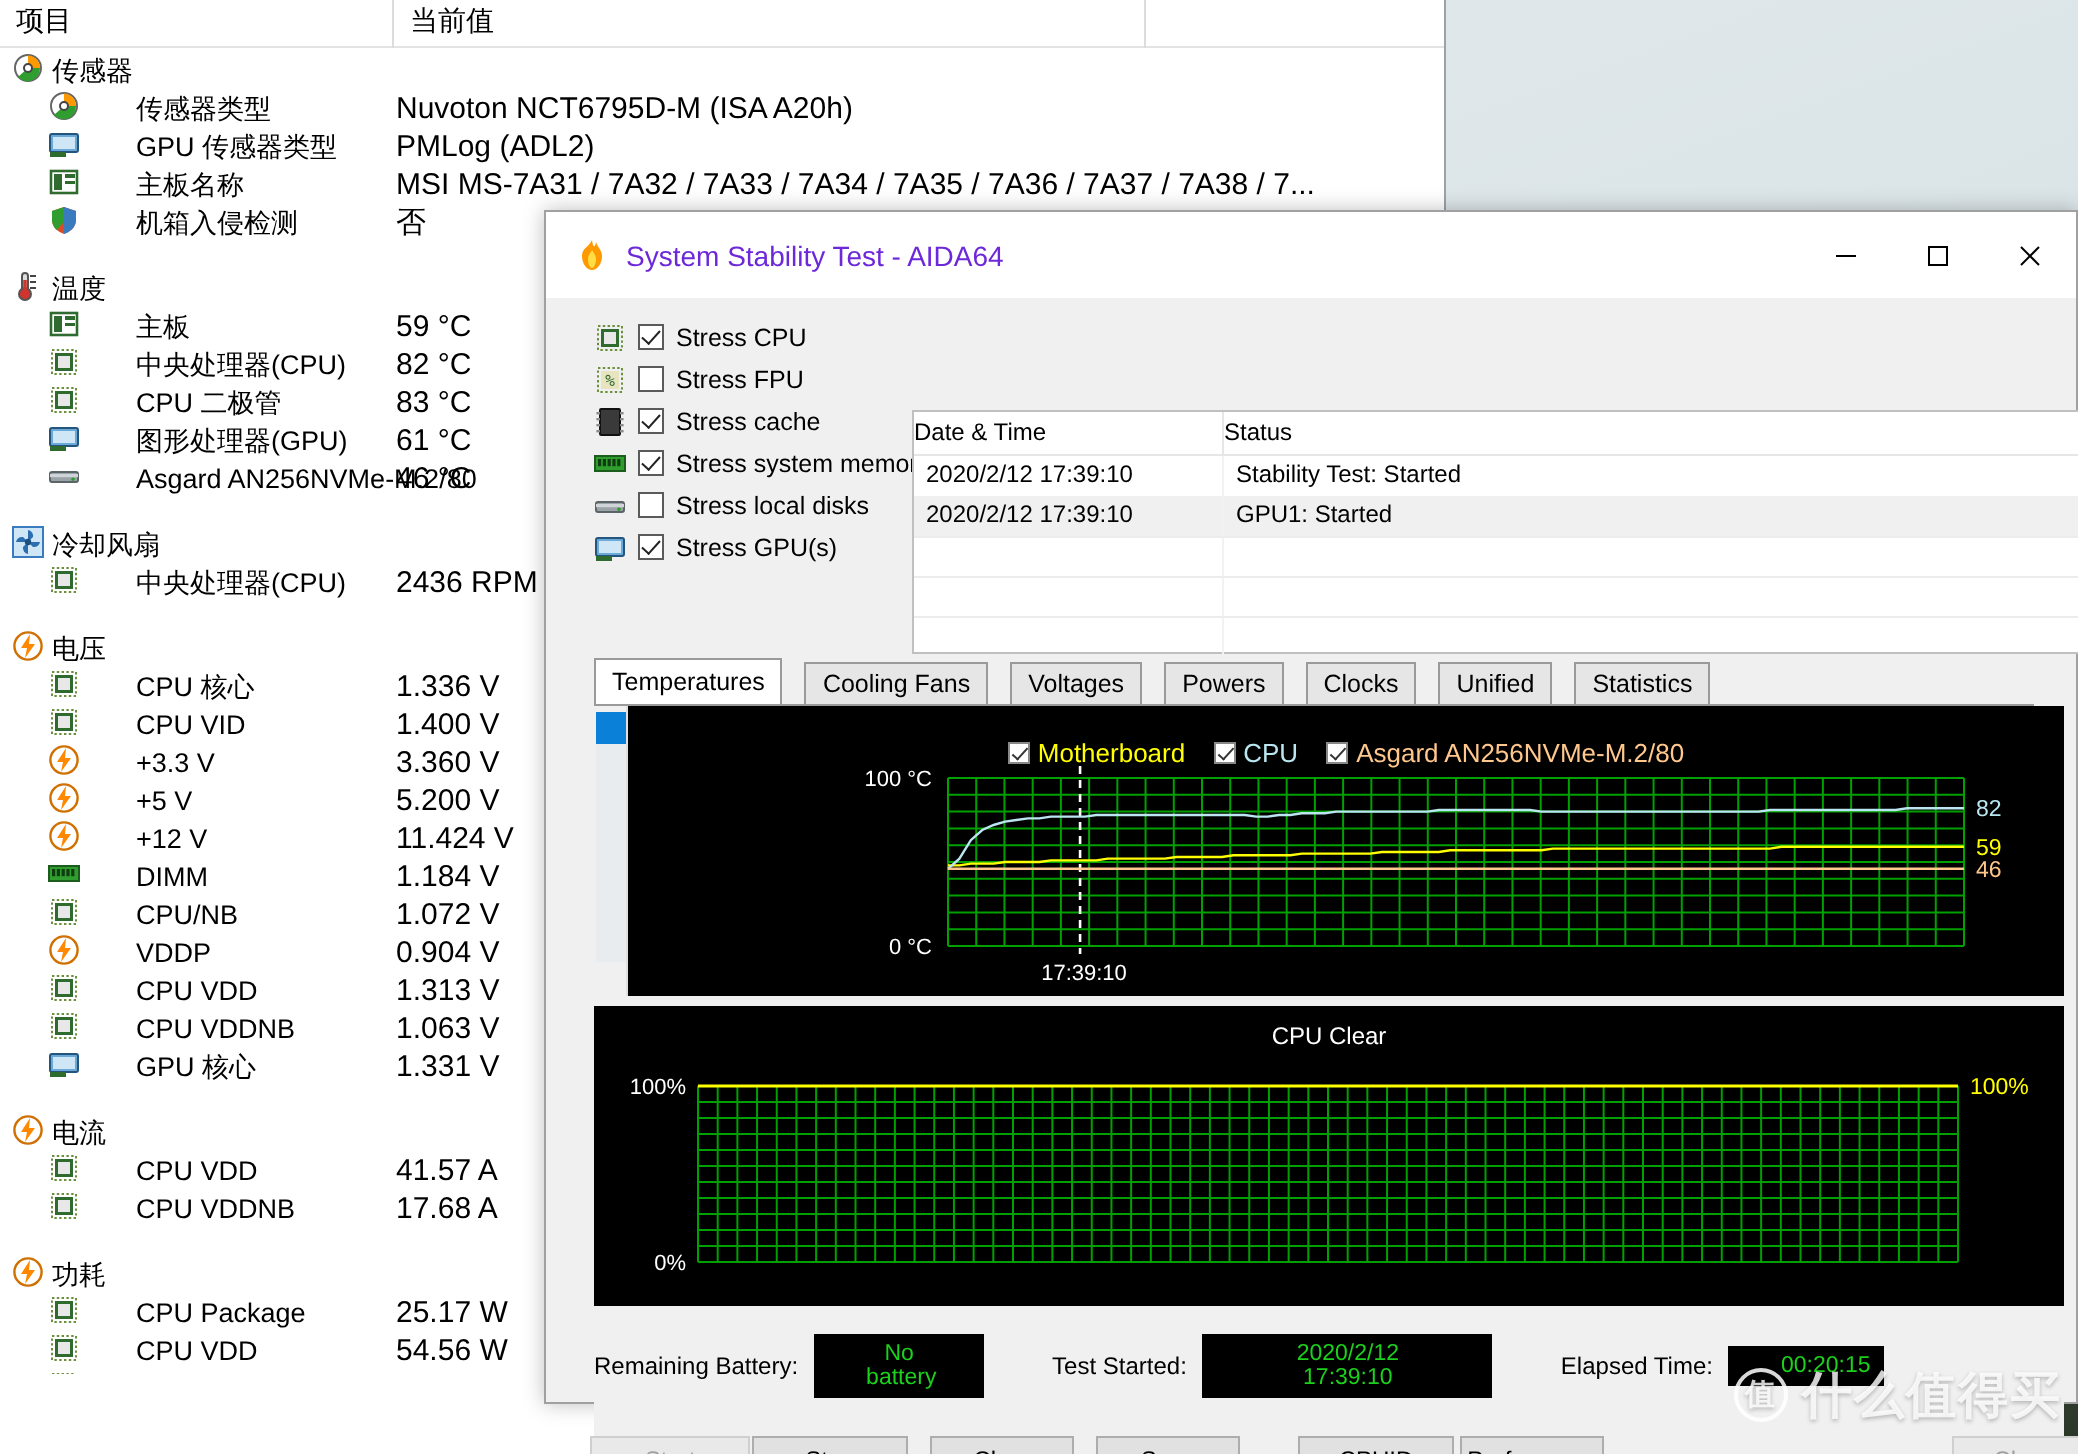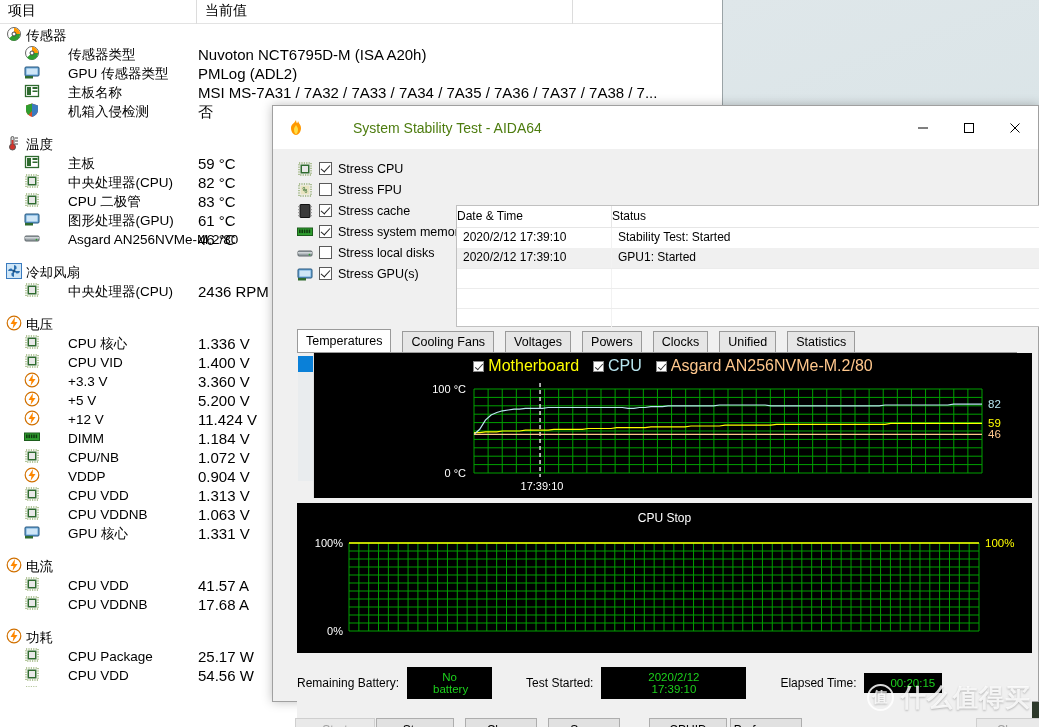--- a/index.html
+++ b/index.html
@@ -84,21 +84,21 @@
     border: 1px solid #a0a0a0;
     box-shadow: 0 0 10px rgba(0,0,0,0.25);
     z-index: 20;
   }
   .titlebar {
     height: 44px; background: #ffffff;
     display: flex; align-items: center;
     border-bottom: 1px solid #f0f0f0;
   }
   .titlebar .flame { margin-left: 14px; margin-right: 8px; width: 18px; height: 18px; }
-  .titlebar .title { font-size: 14px; color: #4d7c0f; margin-left: 40px; }
+  .titlebar .title { font-size: 14px; color: #6d28d9; }
   .titlebar .spacer { flex: 1; }
   .win-btn {
     width: 46px; height: 44px; display: flex; align-items: center; justify-content: center;
     font-size: 13px; color: #000;
   }
 
   .dlg-body { position: relative; padding: 0; }
 
   
   .chk-list { position: absolute; left: 24px; top: 8px; width: 185px; }
@@ -159,23 +159,23 @@
   .graph-temp {
     position: absolute; left: 17px; top: 0; width: 718px; height: 145px;
     background: #000;
   }
   .graph-cpu {
     position: absolute; left: 0; top: 150px; width: 735px; height: 150px;
     background: #000;
   }
 
   .legend {
-    position: absolute; left: 0; top: 4px; width: 100%;
+    position: absolute; left: 0; top: 16px; width: 100%;
     display: flex; justify-content: center; align-items: center; gap: 14px;
-    font-size: 16px;
+    font-size: 13px;
   }
   .legend .litem { display: flex; align-items: center; gap: 4px; }
   .legend .lbox {
     width: 11px; height: 11px; background: #fff; border: 1px solid #888; position: relative;
   }
   .legend .lbox::after {
     content: ""; position: absolute; left: 3px; top: 0px;
     width: 3px; height: 7px; border: solid #333; border-width: 0 1.4px 1.4px 0;
     transform: rotate(42deg);
   }
@@ -881,21 +881,21 @@
               <polyline points="160.0,79.7 165.7,79.7 171.4,78.8 177.1,78.8 182.8,78.8 188.5,78.0 194.2,78.0 200.0,78.0 205.7,78.0 211.4,77.2 217.1,77.2 222.8,77.2 228.5,77.2 234.2,77.2 239.9,76.3 245.6,76.3 251.3,76.3 257.0,76.3 262.7,76.3 268.4,76.3 274.2,75.5 279.9,75.5 285.6,75.5 291.3,75.5 297.0,75.5 302.7,74.6 308.4,74.6 314.1,74.6 319.8,74.6 325.5,74.6 331.2,74.6 336.9,73.8 342.7,73.8 348.4,73.8 354.1,73.8 359.8,73.8 365.5,73.8 371.2,73.8 376.9,73.0 382.6,73.0 388.3,73.0 394.0,73.0 399.7,73.0 405.4,73.0 411.1,72.1 416.9,72.1 422.6,72.1 428.3,72.1 434.0,72.1 439.7,72.1 445.4,72.1 451.1,72.1 456.8,72.1 462.5,71.3 468.2,71.3 473.9,71.3 479.6,71.3 485.3,71.3 491.1,71.3 496.8,71.3 502.5,71.3 508.2,71.3 513.9,71.3 519.6,71.3 525.3,71.3 531.0,71.3 536.7,71.3 542.4,71.3 548.1,71.3 553.8,71.3 559.6,71.3 565.3,71.3 571.0,71.3 576.7,70.4 582.4,70.4 588.1,70.4 593.8,70.4 599.5,70.4 605.2,70.4 610.9,70.4 616.6,70.4 622.3,70.4 628.0,70.4 633.8,70.4 639.5,70.4 645.2,70.4 650.9,70.4 656.6,70.4 662.3,70.4 668.0,70.4" fill="none" stroke="#ffff00" stroke-width="1.2"></polyline>
               <text x="674" y="74.44" fill="#ffff00" font-size="11.5" font-family="&quot;Liberation Sans&quot;,sans-serif">59</text>
               <polyline points="160.0,81.4 165.7,76.3 171.4,67.1 177.1,62.0 182.8,59.5 188.5,57.8 194.2,57.0 200.0,56.2 205.7,56.2 211.4,55.3 217.1,55.3 222.8,55.3 228.5,55.3 234.2,54.5 239.9,54.5 245.6,54.5 251.3,54.5 257.0,54.5 262.7,54.5 268.4,54.5 274.2,54.5 279.9,54.5 285.6,54.5 291.3,54.5 297.0,54.5 302.7,54.5 308.4,54.5 314.1,55.3 319.8,55.3 325.5,54.5 331.2,54.5 336.9,53.6 342.7,53.6 348.4,53.6 354.1,52.8 359.8,52.8 365.5,52.8 371.2,52.8 376.9,52.8 382.6,52.8 388.3,52.8 394.0,52.8 399.7,52.8 405.4,52.0 411.1,52.0 416.9,52.0 422.6,52.0 428.3,52.0 434.0,52.0 439.7,52.0 445.4,52.0 451.1,52.0 456.8,52.8 462.5,52.8 468.2,52.8 473.9,52.8 479.6,52.8 485.3,52.8 491.1,52.8 496.8,52.8 502.5,52.8 508.2,52.8 513.9,52.8 519.6,52.8 525.3,52.8 531.0,52.8 536.7,52.8 542.4,52.8 548.1,52.8 553.8,52.8 559.6,52.8 565.3,52.8 571.0,52.0 576.7,52.0 582.4,52.0 588.1,52.0 593.8,52.0 599.5,52.0 605.2,52.0 610.9,52.0 616.6,52.0 622.3,52.0 628.0,52.0 633.8,52.0 639.5,51.1 645.2,51.1 650.9,51.1 656.6,51.1 662.3,51.1 668.0,51.1" fill="none" stroke="#b9e6f0" stroke-width="1.2"></polyline>
               <text x="674" y="55.120000000000005" fill="#b9e6f0" font-size="11.5" font-family="&quot;Liberation Sans&quot;,sans-serif">82</text>
               <polyline points="160.0,81.4 165.7,81.4 171.4,81.4 177.1,81.4 182.8,81.4 188.5,81.4 194.2,81.4 200.0,81.4 205.7,81.4 211.4,81.4 217.1,81.4 222.8,81.4 228.5,81.4 234.2,81.4 239.9,81.4 245.6,81.4 251.3,81.4 257.0,81.4 262.7,81.4 268.4,81.4 274.2,81.4 279.9,81.4 285.6,81.4 291.3,81.4 297.0,81.4 302.7,81.4 308.4,81.4 314.1,81.4 319.8,81.4 325.5,81.4 331.2,81.4 336.9,81.4 342.7,81.4 348.4,81.4 354.1,81.4 359.8,81.4 365.5,81.4 371.2,81.4 376.9,81.4 382.6,81.4 388.3,81.4 394.0,81.4 399.7,81.4 405.4,81.4 411.1,81.4 416.9,81.4 422.6,81.4 428.3,81.4 434.0,81.4 439.7,81.4 445.4,81.4 451.1,81.4 456.8,81.4 462.5,81.4 468.2,81.4 473.9,81.4 479.6,81.4 485.3,81.4 491.1,81.4 496.8,81.4 502.5,81.4 508.2,81.4 513.9,81.4 519.6,81.4 525.3,81.4 531.0,81.4 536.7,81.4 542.4,81.4 548.1,81.4 553.8,81.4 559.6,81.4 565.3,81.4 571.0,81.4 576.7,81.4 582.4,81.4 588.1,81.4 593.8,81.4 599.5,81.4 605.2,81.4 610.9,81.4 616.6,81.4 622.3,81.4 628.0,81.4 633.8,81.4 639.5,81.4 645.2,81.4 650.9,81.4 656.6,81.4 662.3,81.4 668.0,81.4" fill="none" stroke="#ffc78c" stroke-width="1.2"></polyline>
               <text x="674" y="85.36" fill="#ffc78c" font-size="11.5" font-family="&quot;Liberation Sans&quot;,sans-serif">46</text>
             </svg>
         </div>
 
         <div class="graph-cpu">
-          <div style="position:absolute;left:0;top:8px;width:100%;text-align:center;color:#fff;font-size:12px;">CPU Stop</div>
+          <div style="position:absolute;left:0;top:8px;width:100%;text-align:center;color:#fff;font-size:12px;">CPU Clear</div>
           <svg id="cpu-svg" width="735" height="150" viewBox="0 0 735 150" style="position:absolute;left:0;top:0;">
               <line x1="52" y1="40" x2="52" y2="128" stroke="#00a000" stroke-width="1"></line>
               <line x1="61.84375" y1="40" x2="61.84375" y2="128" stroke="#00a000" stroke-width="1"></line>
               <line x1="71.6875" y1="40" x2="71.6875" y2="128" stroke="#00a000" stroke-width="1"></line>
               <line x1="81.53125" y1="40" x2="81.53125" y2="128" stroke="#00a000" stroke-width="1"></line>
               <line x1="91.375" y1="40" x2="91.375" y2="128" stroke="#00a000" stroke-width="1"></line>
               <line x1="101.21875" y1="40" x2="101.21875" y2="128" stroke="#00a000" stroke-width="1"></line>
               <line x1="111.0625" y1="40" x2="111.0625" y2="128" stroke="#00a000" stroke-width="1"></line>
               <line x1="120.90625" y1="40" x2="120.90625" y2="128" stroke="#00a000" stroke-width="1"></line>
               <line x1="130.75" y1="40" x2="130.75" y2="128" stroke="#00a000" stroke-width="1"></line>

